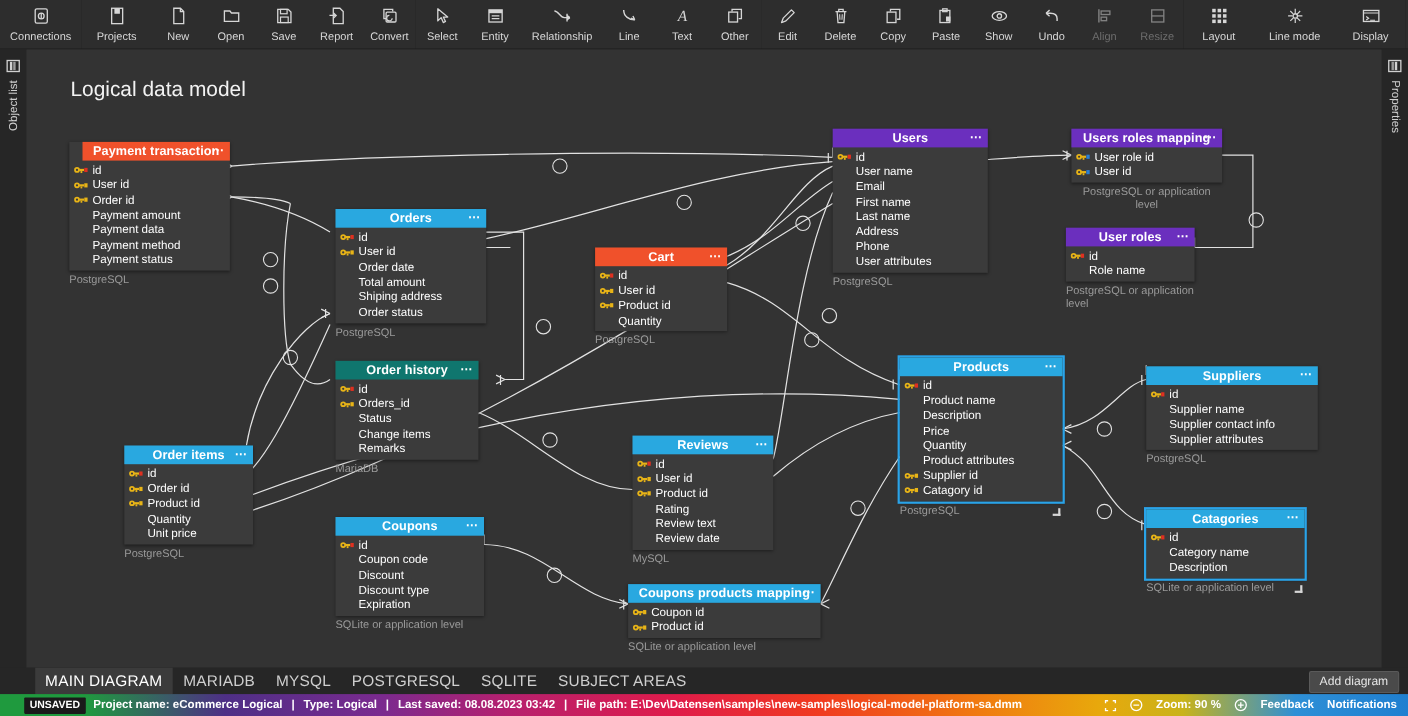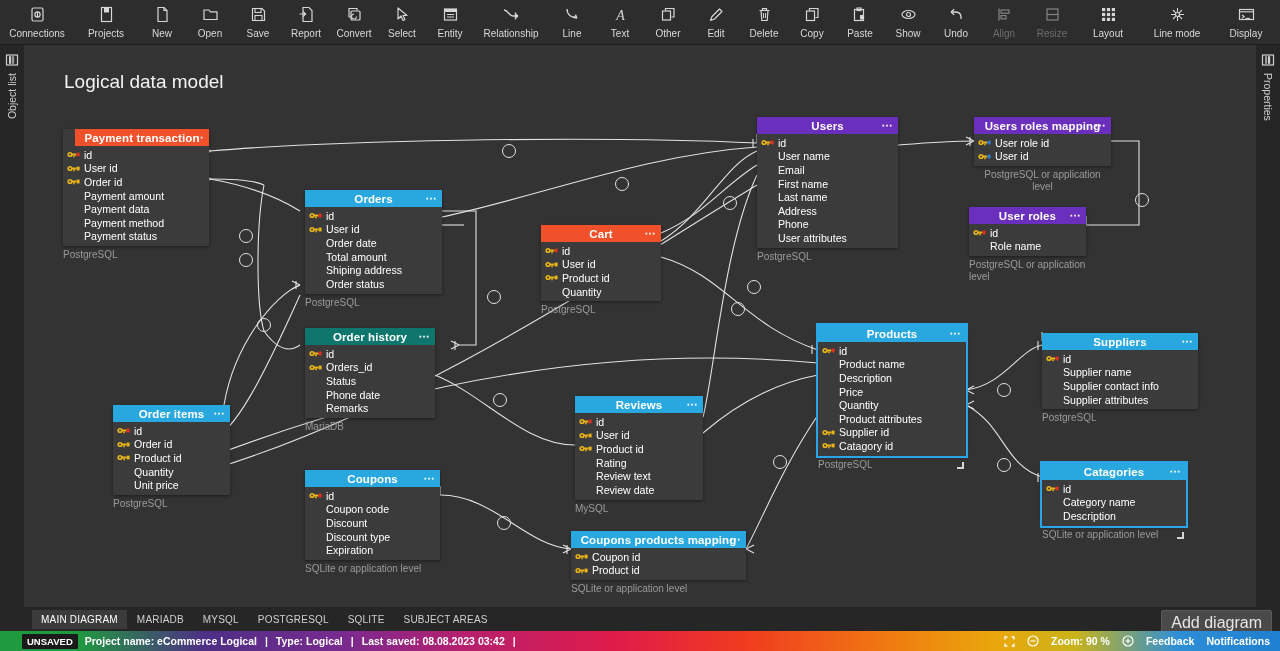--- a/index.html
+++ b/index.html
@@ -93,28 +93,28 @@
     position: absolute; right: 2px; bottom: 2px; width: 7px; height: 7px;
     border-right: 2px solid #d6d6d6; border-bottom: 2px solid #d6d6d6;
   }
 
   
   .tabbar {
     position: absolute; left: 0; top: 607px; width: 1280px; height: 24px;
     background: #262626; display: flex; align-items: center;
   }
   .tab {
-    font-size: 10px; color: #cfcfcf; padding: 4px 9px; margin-right: 1px;
+    font-size: 14px; color: #cfcfcf; padding: 4px 9px; margin-right: 1px;
     cursor: pointer; letter-spacing: .2px;
   }
   .tab.active { background: #3b3b3b; color: #ffffff; }
   .tab:first-child { margin-left: 32px; }
   .add-diagram {
     position: absolute; right: 8px; top: 3px;
-    background: #4a4a4a; color: #e6e6e6; font-size: 16px;
+    background: #4a4a4a; color: #e6e6e6; font-size: 11px;
     padding: 3px 9px; border-radius: 2px; cursor: pointer;
     border: 1px solid #5a5a5a;
   }
 
   
   .statusbar {
     position: absolute; left: 0; top: 631px; width: 1280px; height: 20px;
     display: flex; align-items: center;
     font-size: 10.5px; color: #ffffff; font-weight: bold;
     background: linear-gradient(to right,
@@ -684,21 +684,21 @@
               <div class="ent-col">
                 <span class="keyslot">
                   <span></span>
                 </span>
                 <span>Status</span>
               </div>
               <div class="ent-col">
                 <span class="keyslot">
                   <span></span>
                 </span>
-                <span>Phone date</span>
+                <span>Change items</span>
               </div>
               <div class="ent-col">
                 <span class="keyslot">
                   <span></span>
                 </span>
                 <span>Remarks</span>
               </div>
             </div>
           </div>
           <div class="ent-note">MariaDB</div>
@@ -1304,20 +1304,21 @@
   </div>
 
   <div class="statusbar">
     <span class="sb-unsaved">UNSAVED</span>
     <span class="sb-text">Project name: eCommerce Logical</span>
     <span class="sb-sep">|</span>
     <span>Type: Logical</span>
     <span class="sb-sep">|</span>
     <span>Last saved: 08.08.2023 03:42</span>
     <span class="sb-sep">|</span>
+    <span>File path: E:\Dev\Datensen\samples\new-samples\logical-model-platform-sa.dmm</span>
     <span class="sb-right">
       <span>
         <svg width="11" height="11" viewBox="0 0 11 11">
             <path d="M1,3.4 L1,1 L3.4,1 M7.6,1 L10,1 L10,3.4 M10,7.6 L10,10 L7.6,10 M3.4,10 L1,10 L1,7.6" fill="none" stroke="#ffffff" stroke-width="1.3"></path>
           </svg>
       </span>
       <span>
         <svg width="12" height="12" viewBox="0 0 12 12">
             <circle cx="6" cy="6" r="5" fill="none" stroke="#ffffff" stroke-width="1.2"></circle>
             <path d="M3.4,6 L8.6,6" stroke="#ffffff" stroke-width="1.2"></path>

